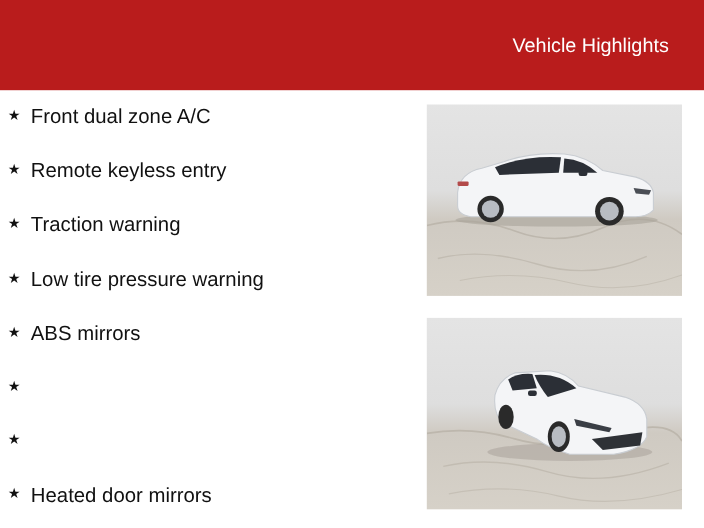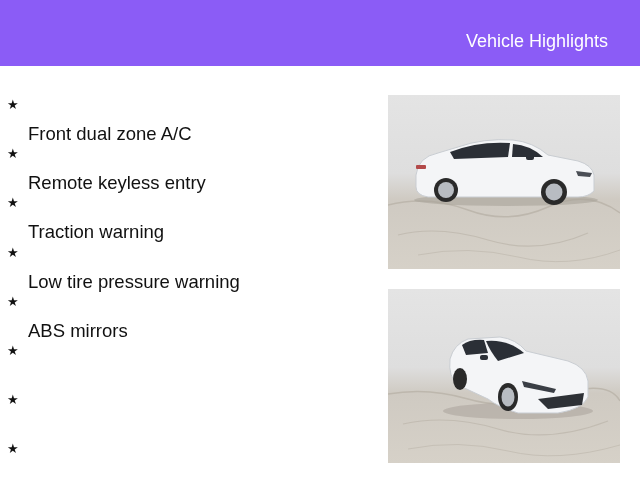--- a/index.html
+++ b/index.html
@@ -1,42 +1,42 @@
 <!DOCTYPE html>
 <html><head>
   <meta charset="utf-8">
   <style>
     * { margin: 0; padding: 0; box-sizing: border-box; }
     html, body { width: 640px; height: 480px; overflow: hidden; background: #ffffff; }
     body { position: relative; font-family: "Liberation Sans", sans-serif; color: #111111; }
 
     .header {
-      position: absolute; left: 0; top: 0; width: 640px; height: 66px;
-      background: #8b5cf6;
+      position: absolute; left: 0; top: 0; width: 640px; height: 82px;
+      background: #b91c1c;
     }
     .header-title {
       position: absolute; right: 32px; top: 30px;
       color: #ffffff; font-size: 18px; line-height: 22px;
     }
 
     .features {
       position: absolute; left: 0; top: 95px; width: 370px;
       list-style: none;
     }
     .feature {
       position: relative; height: 49.2px;
       display: flex; align-items: flex-start;
     }
     .star {
       position: absolute; left: 7px; top: 2px;
       font-size: 13px; line-height: 16px; color: #111111;
     }
     .feature-label {
       position: absolute; left: 28px; top: 0;
-      font-size: 18.5px; line-height: 22px; color: #111111; white-space: nowrap; margin-top: 28px;
+      font-size: 18.5px; line-height: 22px; color: #111111; white-space: nowrap;
     }
 
     .photo {
       position: absolute; left: 388px; width: 232px; height: 174px;
       overflow: hidden;
       background: linear-gradient(to bottom, #e4e4e4 0%, #dedede 45%, #cfcac2 60%, #d6d1c8 100%);
     }
     .photo-1 { top: 95px; }
     .photo-2 { top: 289px; }
     .photo svg { display: block; width: 100%; height: 100%; }
@@ -70,20 +70,21 @@
     <span class="feature-label">ABS mirrors</span>
   </li>
   <li class="feature">
     <span class="star">★</span>
   </li>
   <li class="feature">
     <span class="star">★</span>
   </li>
   <li class="feature">
     <span class="star">★</span>
+    <span class="feature-label">Heated door mirrors</span>
   </li>
 </ul>
 
 <div class="photo photo-1" title="White sedan side profile view">
   <svg viewBox="0 0 232 174">
 
     <path d="M0 110 Q40 100 80 115 T160 112 T232 118" stroke="#bdb7ad" stroke-width="1.5" fill="none"></path>
     <path d="M10 140 Q50 130 100 145 T200 138" stroke="#c2bcb2" stroke-width="1.2" fill="none"></path>
     <path d="M30 160 Q80 150 130 162 T232 155" stroke="#c6c0b6" stroke-width="1" fill="none"></path>
 

